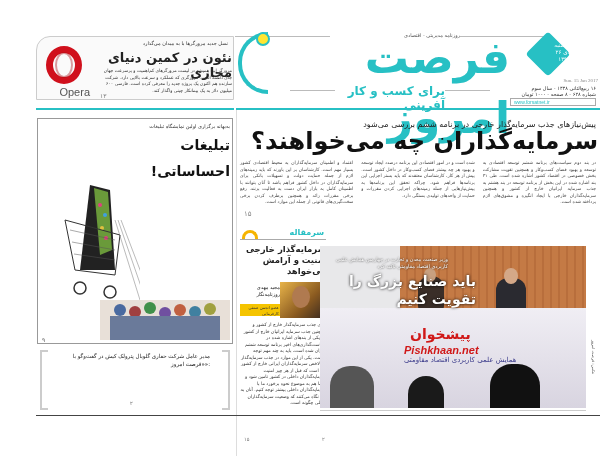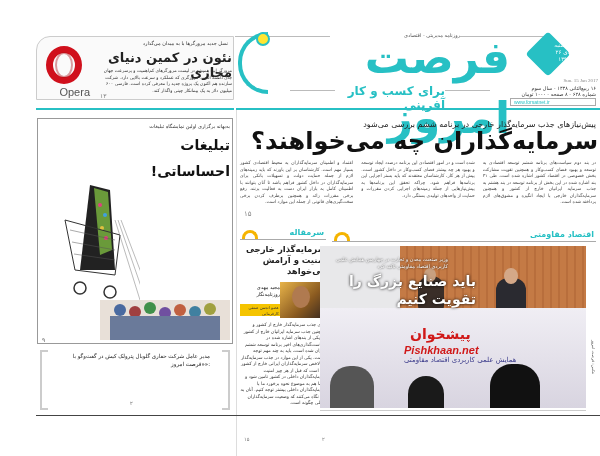--- a/index.html
+++ b/index.html
@@ -175,24 +175,20 @@
   <div class="abs op-photo"></div>
   <div class="abs op-face"></div>
   <div class="abs op-author rtl">
     <div>مجید مهدی</div>
     <div>روزنامه‌نگار</div>
   </div>
   <div class="abs op-badge rtl">عضو انجمن صنفی کارفرمایی</div>
   <div class="abs op-body rtl">برای جذب سرمایه‌گذار خارج از کشور و همچنین جذب سرمایه ایرانیان خارج از کشور که یکی از بندهای اشاره شده در سیاست‌گذاری‌های اخیر برنامه توسعه ششم عنوان شده است، باید به چند مهم توجه داشت. یکی از این موارد در جذب سرمایه‌گذار و بالاخص سرمایه‌گذاران ایرانی خارج از کشور این است که قبل از هر چیز امنیت سرمایه‌گذاران داخلی در کشور تامین شود و حتما هم به موضوع نحوه برخورد ما با سرمایه‌گذاران داخلی بیشتر توجه کنیم. آنان به این نگاه می‌کنند که وضعیت سرمایه‌گذاران داخلی چگونه است.</div>
   <div class="abs op-num">۱۵</div>
 
-  <div class="abs sec-head sec-econ">
-    <div class="arch" style="left:2px"></div>
-    <span class="ttl">اقتصاد مقاومتی</span>
-  </div>
   <div class="abs photo">
     <div class="wall"></div>
     <div class="wall-left"></div>
     <div class="person1"></div>
     <div class="head1"></div>
     <div class="person2"></div>
     <div class="head2"></div>
     <div class="table"></div>
     <div class="banner-logo">پیشخوان</div>
     <div class="banner-site">Pishkhaan.net</div>

